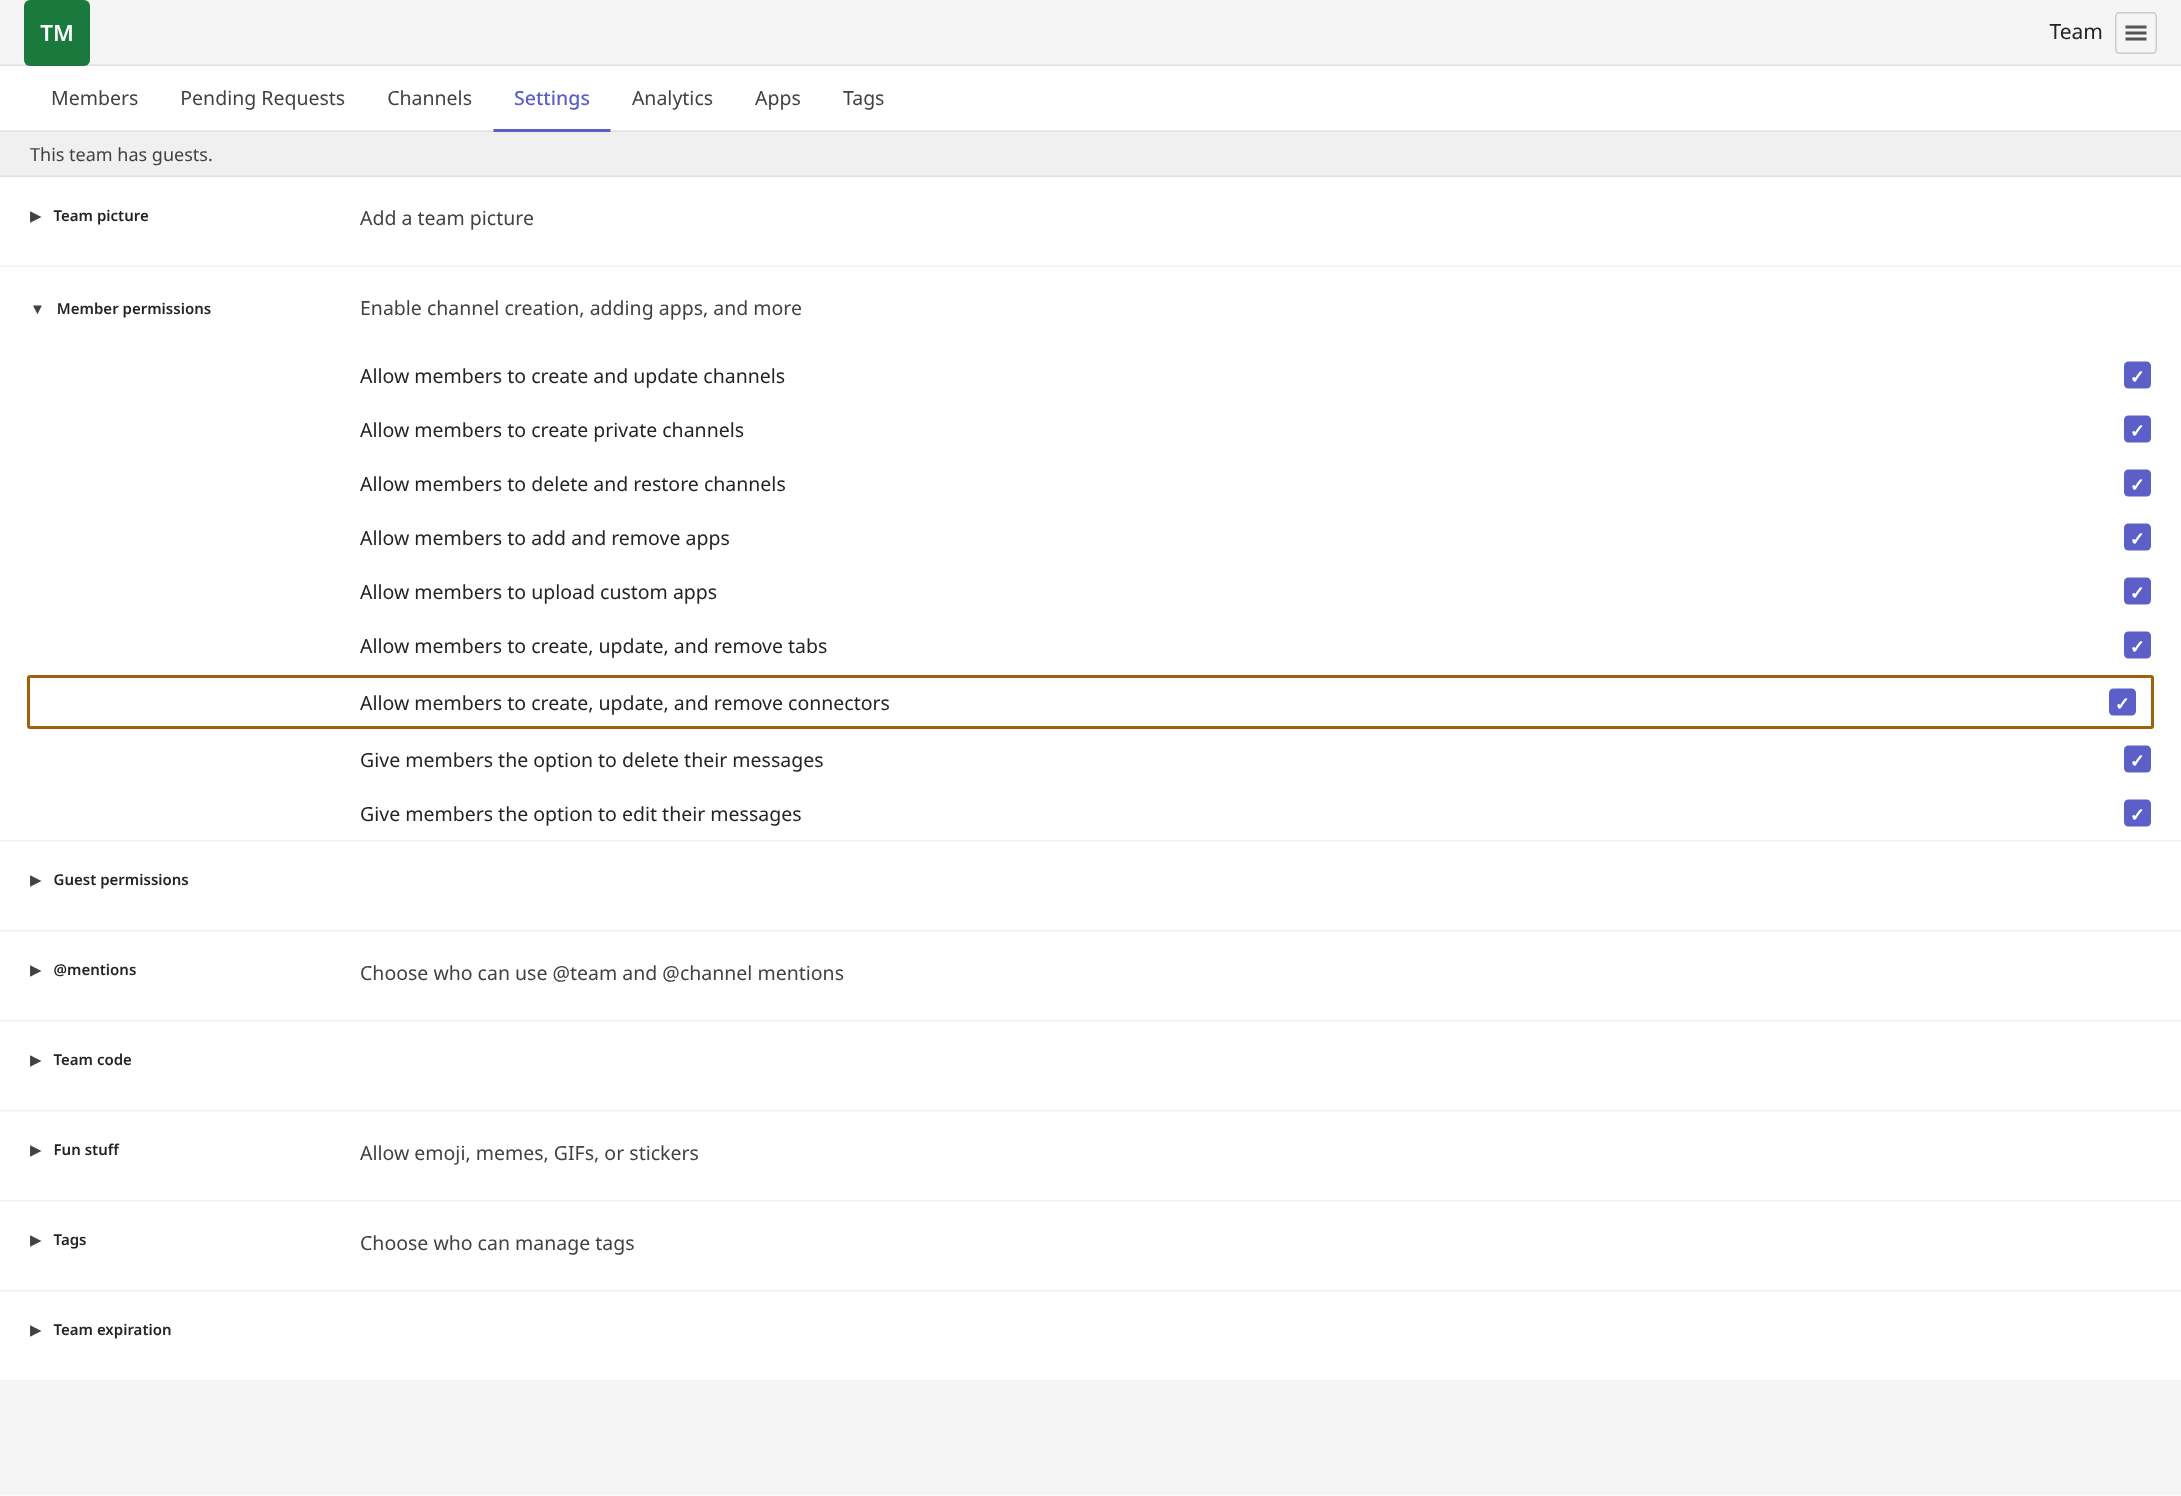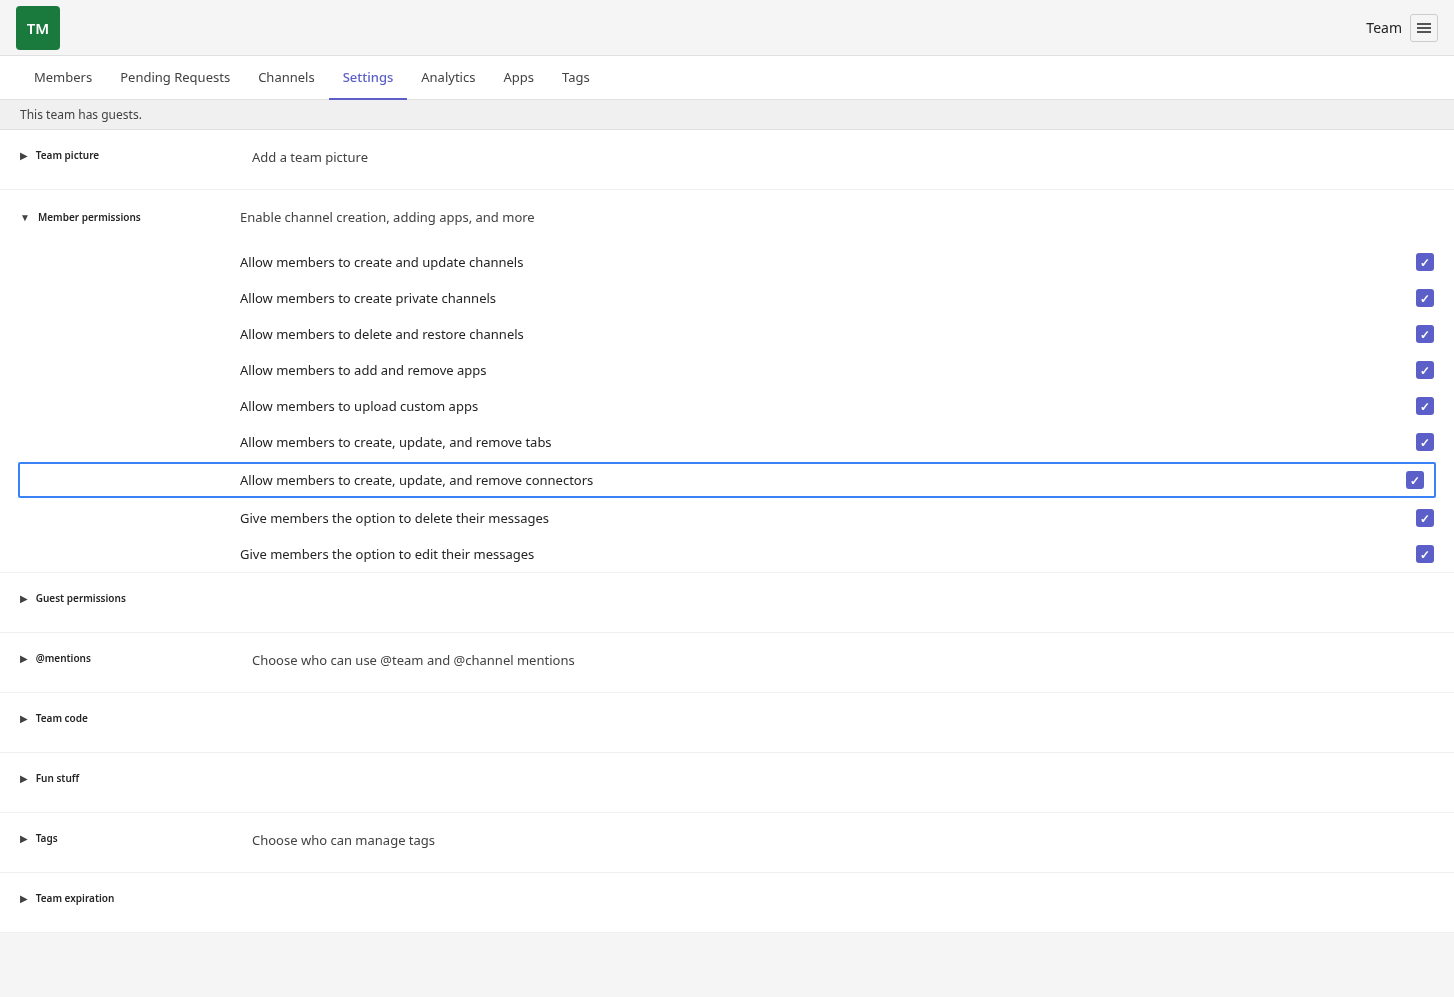--- a/index.html
+++ b/index.html
@@ -10,21 +10,21 @@
       background: #f5f5f5;
     }
 
     
     .header {
       background: #f5f5f5;
       display: flex;
       align-items: center;
       justify-content: space-between;
       padding: 0 16px;
-      height: 56px;
+      height: 44px;
       border-bottom: 1px solid #e0e0e0;
     }
     .avatar {
       width: 44px;
       height: 44px;
       background: #1a7a3e;
       color: white;
       display: flex;
       align-items: center;
       justify-content: center;
@@ -107,21 +107,20 @@
     }
     .section-title {
       font-weight: 600;
       font-size: 10px;
       color: #242424;
     }
     .section-desc {
       color: #424242;
       font-size: 13px;
       flex: 1;
-      margin-left: 12px;
     }
 
     
     .permission-section {
       border-bottom: 1px solid #f0f0f0;
     }
     .permission-section-header {
       display: flex;
       align-items: center;
       padding: 18px 20px;
@@ -138,21 +137,21 @@
       font-size: 13px;
     }
 
     .permission-item {
       display: flex;
       align-items: center;
       padding: 8px 20px 8px 240px;
       min-height: 36px;
     }
     .permission-item.highlighted {
-      border: 2px solid #3b82f6;
+      border: 2px solid #a16207;
       margin: 2px 18px;
       padding: 6px 10px 6px 220px;
       border-radius: 2px;
     }
     .permission-label {
       flex: 1;
       font-size: 13px;
       color: #242424;
     }
     .checkbox {
@@ -289,20 +288,21 @@
       <span class="section-arrow">▶</span>
       <span class="section-title">Team code</span>
     </div>
   </div>
 
   <div class="section-row">
     <div class="section-header">
       <span class="section-arrow">▶</span>
       <span class="section-title">Fun stuff</span>
     </div>
+    <span class="section-desc">Allow emoji, memes, GIFs, or stickers</span>
   </div>
 
   <div class="section-row">
     <div class="section-header">
       <span class="section-arrow">▶</span>
       <span class="section-title">Tags</span>
     </div>
     <span class="section-desc">Choose who can manage tags</span>
   </div>
 

